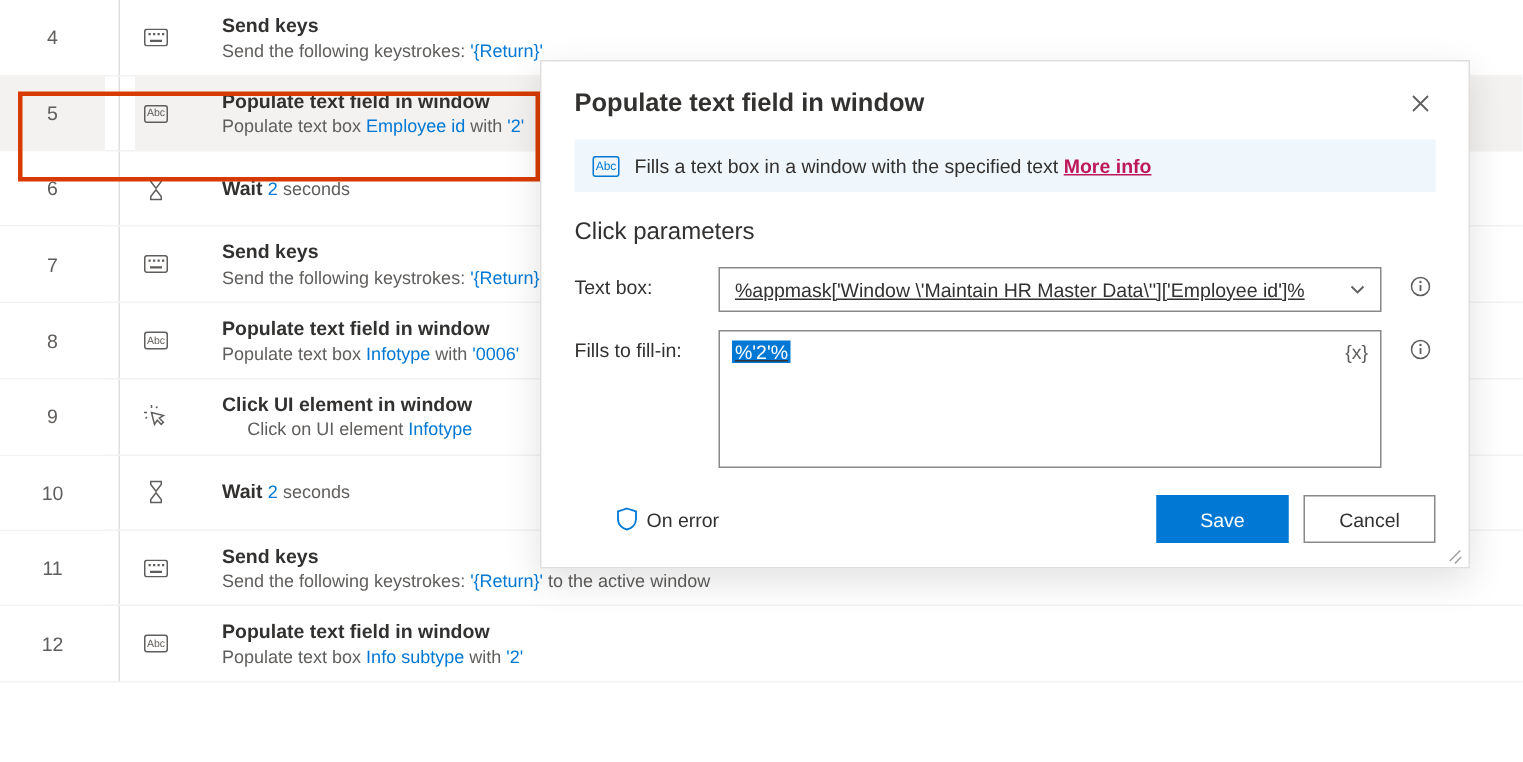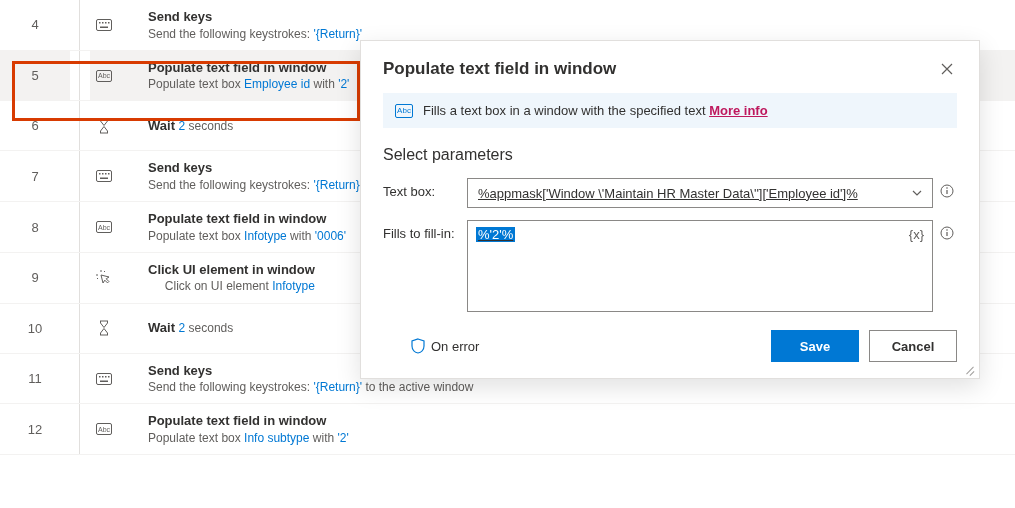--- a/index.html
+++ b/index.html
@@ -104,21 +104,21 @@
     color: #0078d4;
     font-size: 8px;
     display:flex; align-items:center; justify-content:center;
     border-radius: 2px;
   }
   .info-banner a { color: #be185d; text-decoration: underline; font-weight: bold; }
   .section-label { font-size: 16px; margin-bottom: 14px; }
   .param-row {
     display: flex;
     align-items: flex-start;
-    gap: 4px;
+    gap: 16px;
     margin-bottom: 12px;
   }
   .param-label { width: 80px; padding-top: 6px; color: #323130; font-size: 13px;}
   .param-field { flex: 1; text-decoration: underline; }
   .param-info  { width: 20px; padding-top:6px; display:flex; align-items:center; justify-content:center; color:#605e5c;}
   .select-box {
     border: 1px solid #8a8886;
     height: 30px;
     display: flex;
     align-items: center;
@@ -153,21 +153,20 @@
   .onerr { display:flex; align-items:center; gap:6px; color:#323130; font-size:13px;margin-left:28px;}
   .onerr svg { color:#0078d4; }
   .btns { display:flex; gap:10px; }
   .btn {
     min-width: 88px; height: 32px;
     display:flex; align-items:center; justify-content:center;
     font-size: 13px;
     border: 1px solid #8a8886;
     background:#fff;
     cursor:pointer;
-    font-weight:bold;
   }
   .btn.primary { background:#0078d4; border-color:#0078d4; color:#fff; }
   .resize-grip {
     position:absolute; right:4px; bottom:4px;
     width:10px; height:10px;
   }
   .resize-grip::before, .resize-grip::after {
     content:""; position:absolute; background:#a19f9d;
   }
   .resize-grip::before { right:0; bottom:0; width:6px; height:1px; transform:rotate(-45deg);}
@@ -340,21 +339,21 @@
     </div>
   </div>
 
   <div class="info-banner">
     <span class="abc-icon">Abc</span>
     <span>
       <span>Fills a text box in a window with the specified text </span><a href="#">More info</a>
     </span>
   </div>
 
-  <div class="section-label">Select parameters</div>
+  <div class="section-label">Click parameters</div>
 
   <div class="param-row">
     <div class="param-label">Text box:</div>
     <div class="param-field">
       <div class="select-box">
         <span>%appmask['Window \'Maintain HR Master Data\'']['Employee id']%</span>
         <span>
           <svg width="10" height="10" viewBox="0 0 10 10">
               <path d="M1 3 L5 7 L9 3" stroke="#605e5c" stroke-width="1.2" fill="none"></path>
             </svg>

